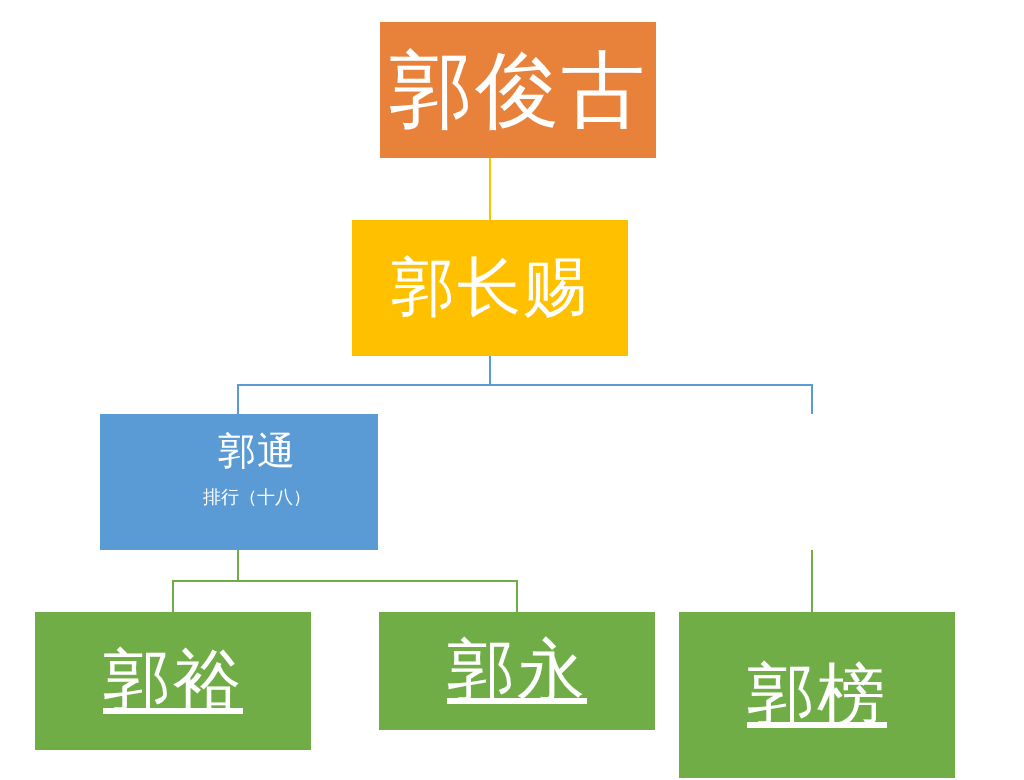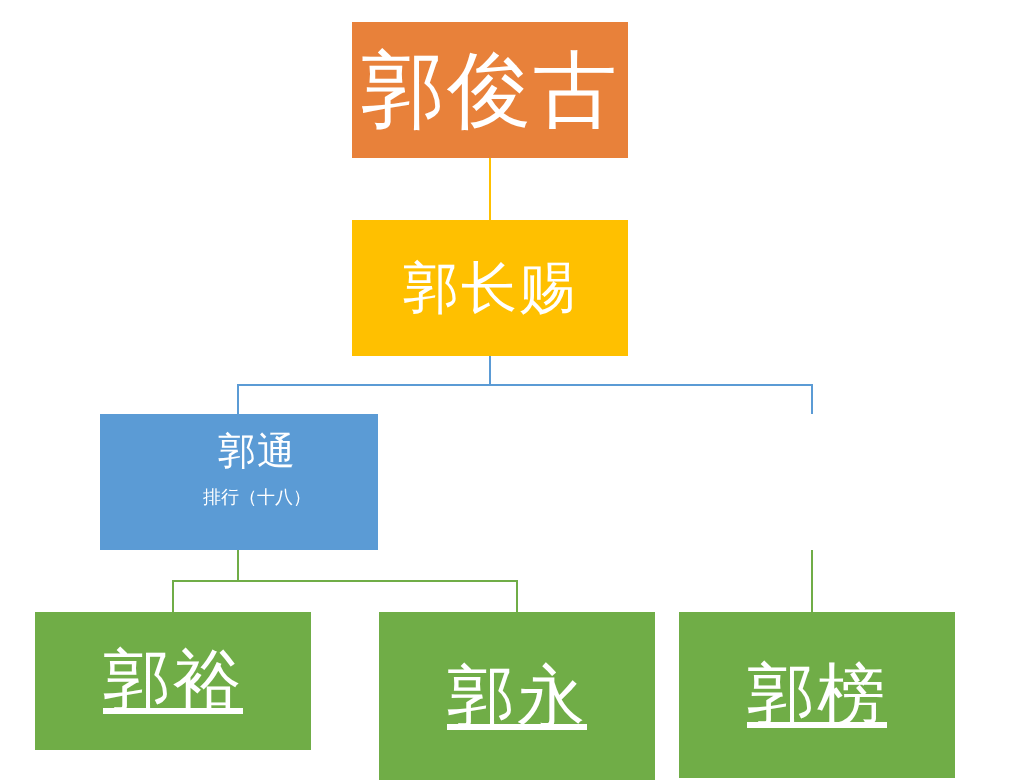--- a/index.html
+++ b/index.html
@@ -38,32 +38,33 @@
     font-weight: 400;
   }
   .node .node-sub {
     display: block;
     font-weight: 400;
   }
 
   
   .gen-root {
     background: #E8813A;
+    margin-left: 28px;
   }
   .gen-root .node-title {
     font-size: 84px;
     letter-spacing: 2px;
   }
 
   
   .gen-second {
     background: #FFC000;
   }
   .gen-second .node-title {
-    font-size: 56px;
+    font-size: 64px;
     letter-spacing: 2px;
   }
 
   
   .gen-third {
     background: #5B9BD5;
     justify-content: flex-start;
     padding-top: 18px;
     padding-left: 36px;
   }
@@ -131,21 +132,21 @@
   <div class="conn conn-h conn-green" style="left:172px; top:580px; width:345px;"></div>
   <div class="conn conn-v conn-green" style="left:172px; top:580px; height:32px;"></div>
   <div class="conn conn-v conn-green" style="left:516px; top:580px; height:32px;"></div>
 
   <div class="conn conn-v conn-green" style="left:811px; top:550px; height:62px;"></div>
 
   <div class="node gen-fourth" style="left:35px; top:612px; width:276px; height:138px;">
     <span class="node-title">郭裕</span>
   </div>
 
-  <div class="node gen-fourth" style="left:379px; top:612px; width:276px; height:169px;">
+  <div class="node gen-fourth" style="left:379px; top:612px; width:276px; height:118px;">
     <span class="node-title">郭永</span>
   </div>
 
   <div class="node gen-fourth" style="left:679px; top:612px; width:276px; height:166px;">
     <span class="node-title">郭榜</span>
   </div>
 
 </div>
 
 </body></html>

